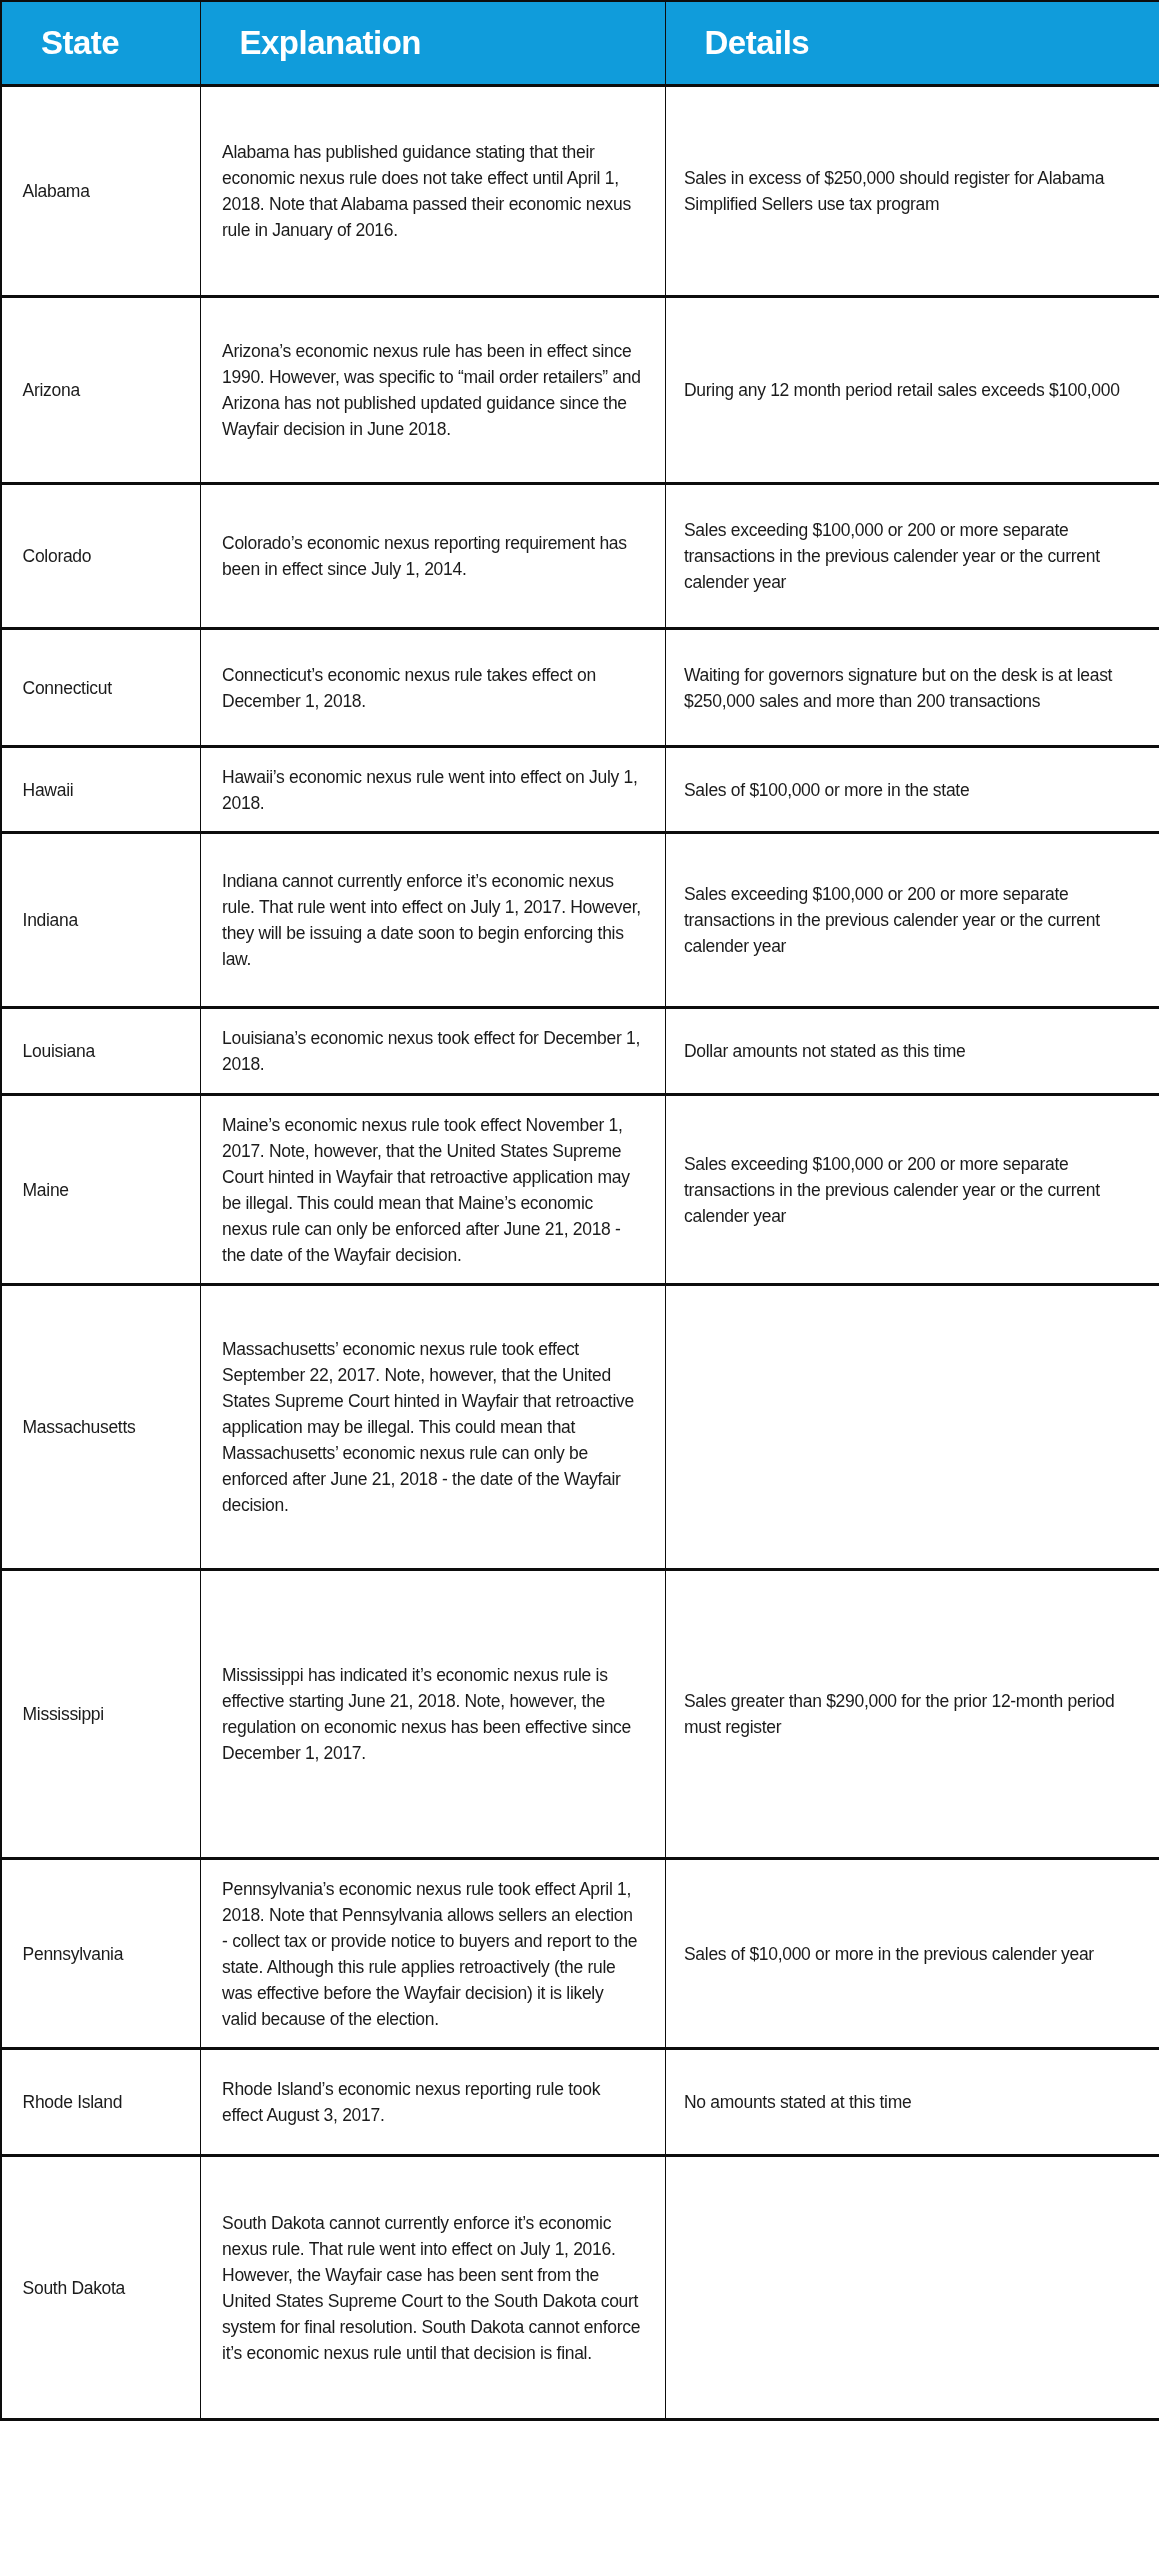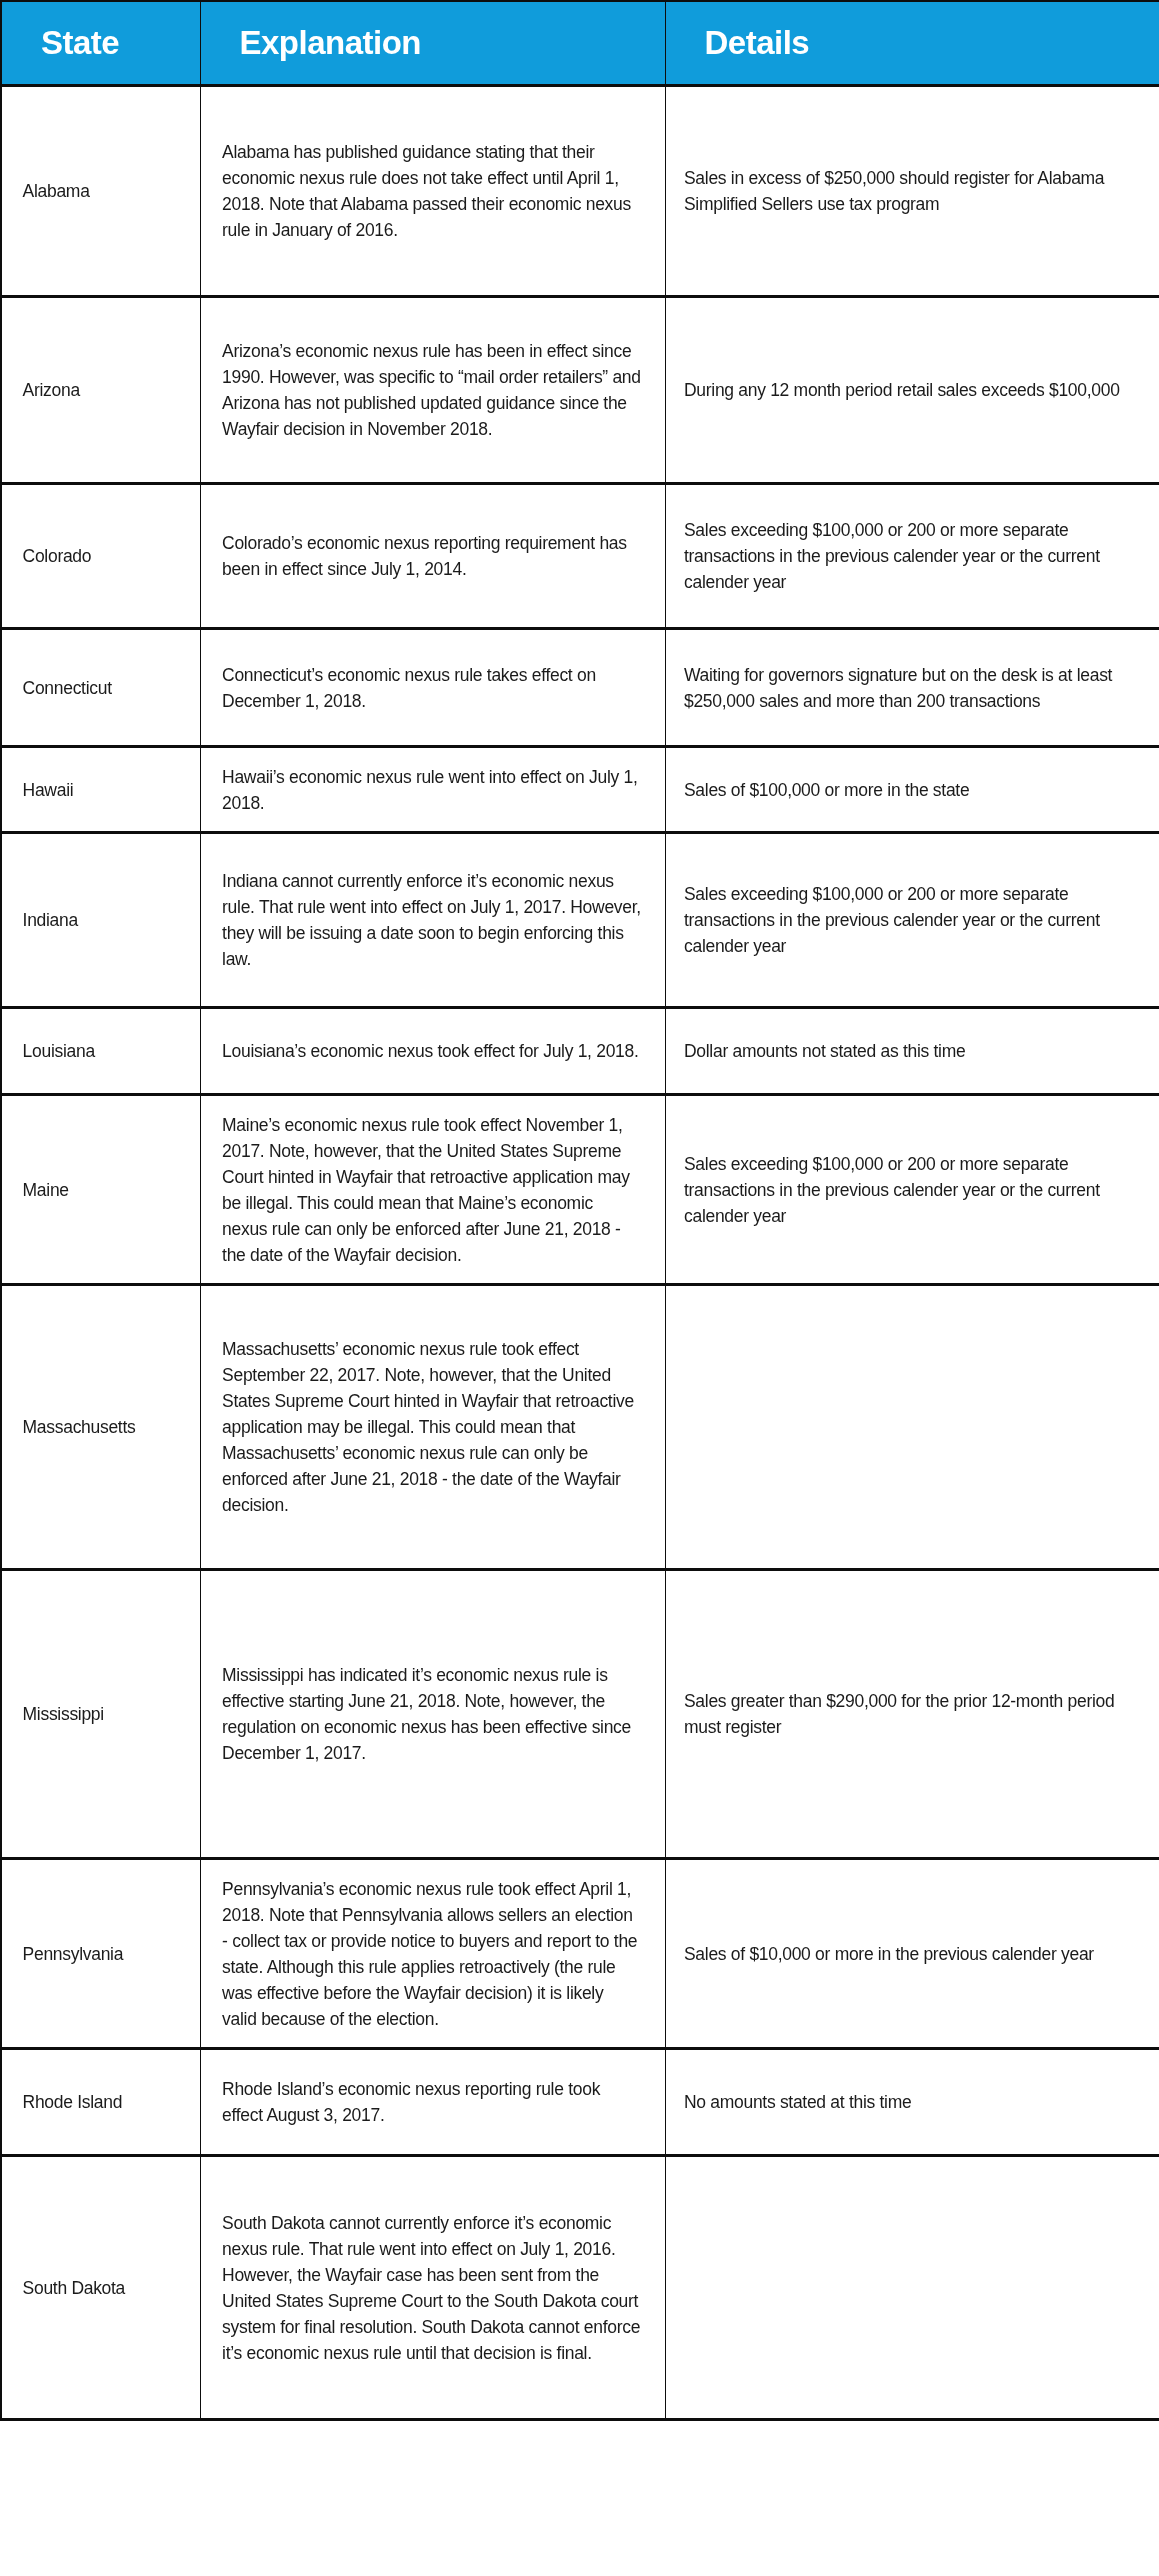--- a/index.html
+++ b/index.html
@@ -94,21 +94,21 @@
     </thead>
     <tbody id="table-body">
   <tr>
     <td class="state">Alabama</td>
     <td class="explanation">Alabama has published guidance stating that their economic nexus rule does not take effect until April 1, 2018. Note that Alabama passed their economic nexus rule in January of 2016.</td>
     <td class="details">Sales in excess of $250,000 should register for Alabama Simplified Sellers use tax program</td>
   </tr>
 
   <tr>
     <td class="state">Arizona</td>
-    <td class="explanation">Arizona’s economic nexus rule has been in effect since 1990. However, was specific to “mail order retailers” and Arizona has not published updated guidance since the Wayfair decision in November 2018.</td>
+    <td class="explanation">Arizona’s economic nexus rule has been in effect since 1990. However, was specific to “mail order retailers” and Arizona has not published updated guidance since the Wayfair decision in June 2018.</td>
     <td class="details">During any 12 month period retail sales exceeds $100,000</td>
   </tr>
 
   <tr>
     <td class="state">Colorado</td>
     <td class="explanation">Colorado’s economic nexus reporting requirement has been in effect since July 1, 2014.</td>
     <td class="details">Sales exceeding $100,000 or 200 or more separate transactions in the previous calender year or the current calender year</td>
   </tr>
 
   <tr>
@@ -125,21 +125,21 @@
 
   <tr>
     <td class="state">Indiana</td>
     <td class="explanation">Indiana cannot currently enforce it’s economic nexus rule. That rule went into effect on July 1, 2017. However, they will be issuing a date soon to begin enforcing this law.</td>
     <td class="details">Sales exceeding $100,000 or 200 or more separate transactions in the previous calender year or the current calender year</td>
   </tr>
 
 
   <tr>
     <td class="state">Louisiana</td>
-    <td class="explanation">Louisiana’s economic nexus took effect for July 1, 2018.</td>
+    <td class="explanation">Louisiana’s economic nexus took effect for December 1, 2018.</td>
     <td class="details">Dollar amounts not stated as this time</td>
   </tr>
 
   <tr>
     <td class="state">Maine</td>
     <td class="explanation">Maine’s economic nexus rule took effect November 1, 2017. Note, however, that the United States Supreme Court hinted in Wayfair that retroactive application may be illegal. This could mean that Maine’s economic nexus rule can only be enforced after June 21, 2018 - the date of the Wayfair decision.</td>
     <td class="details">Sales exceeding $100,000 or 200 or more separate transactions in the previous calender year or the current calender year</td>
   </tr>
 
   <tr>

